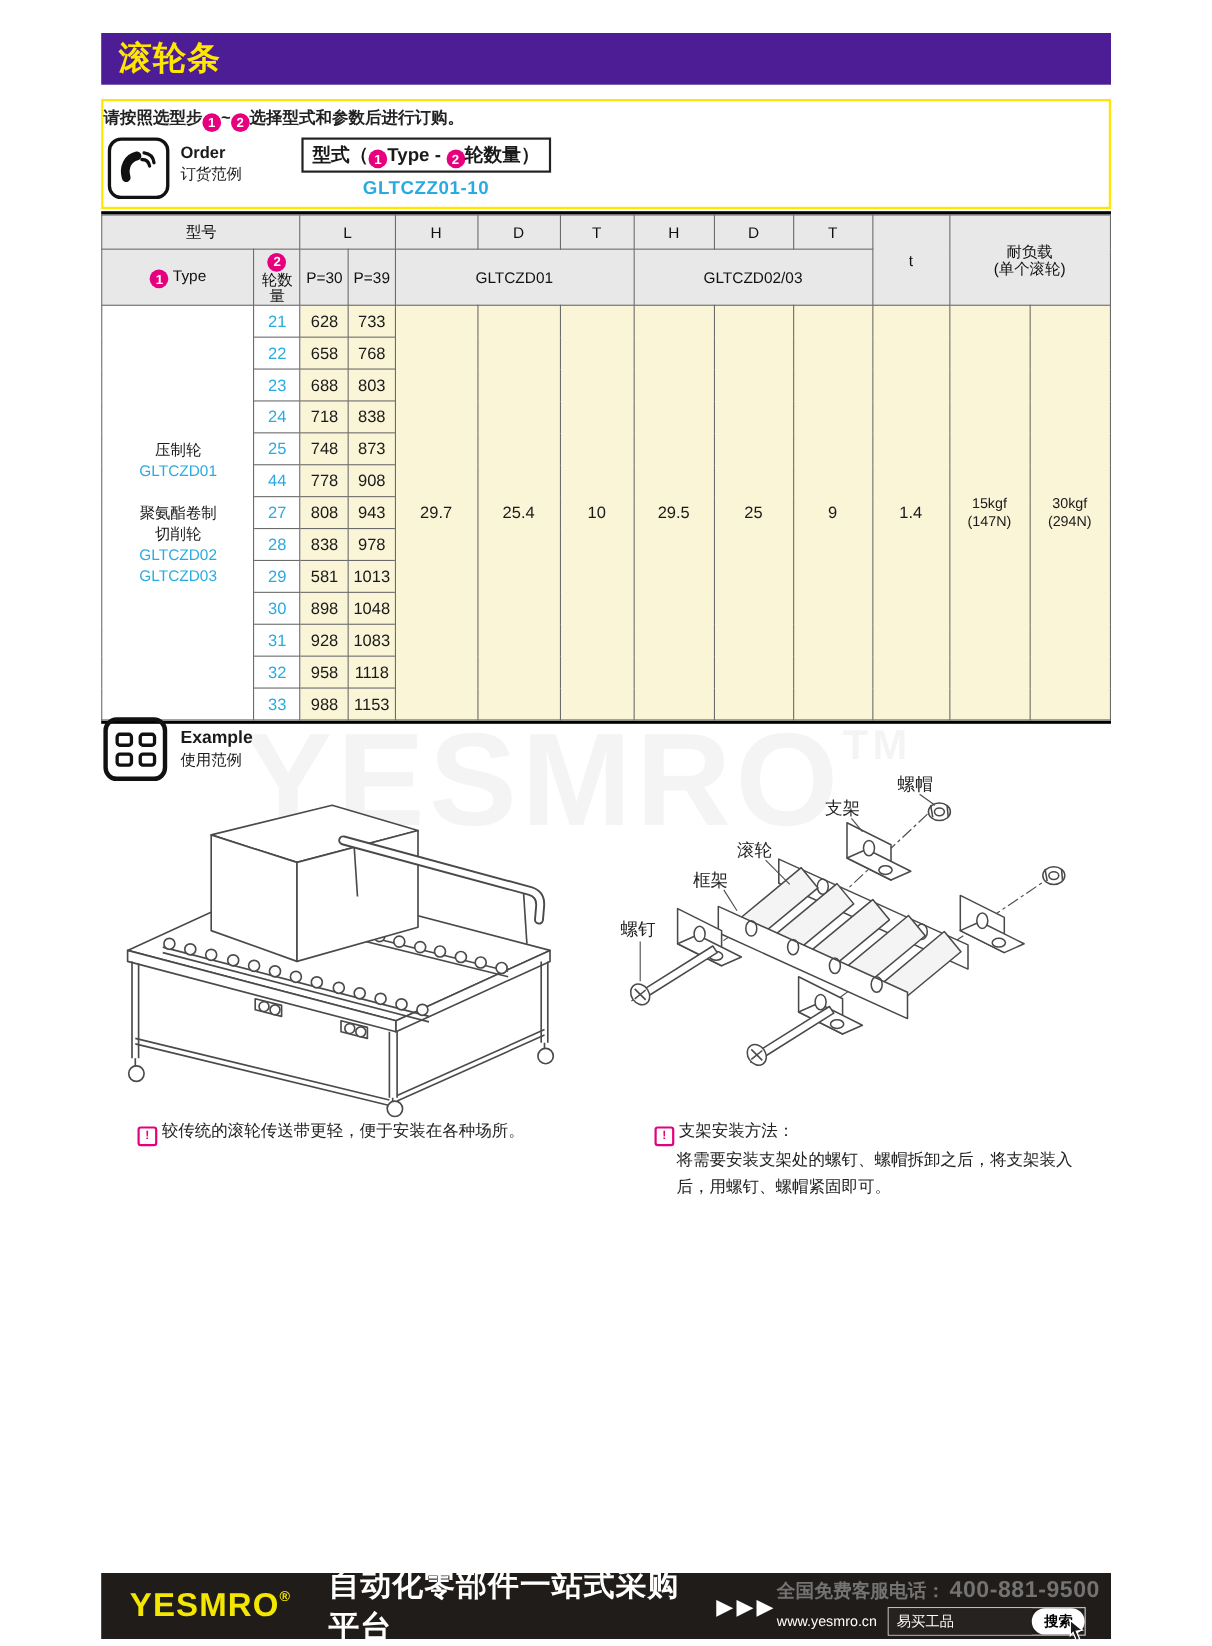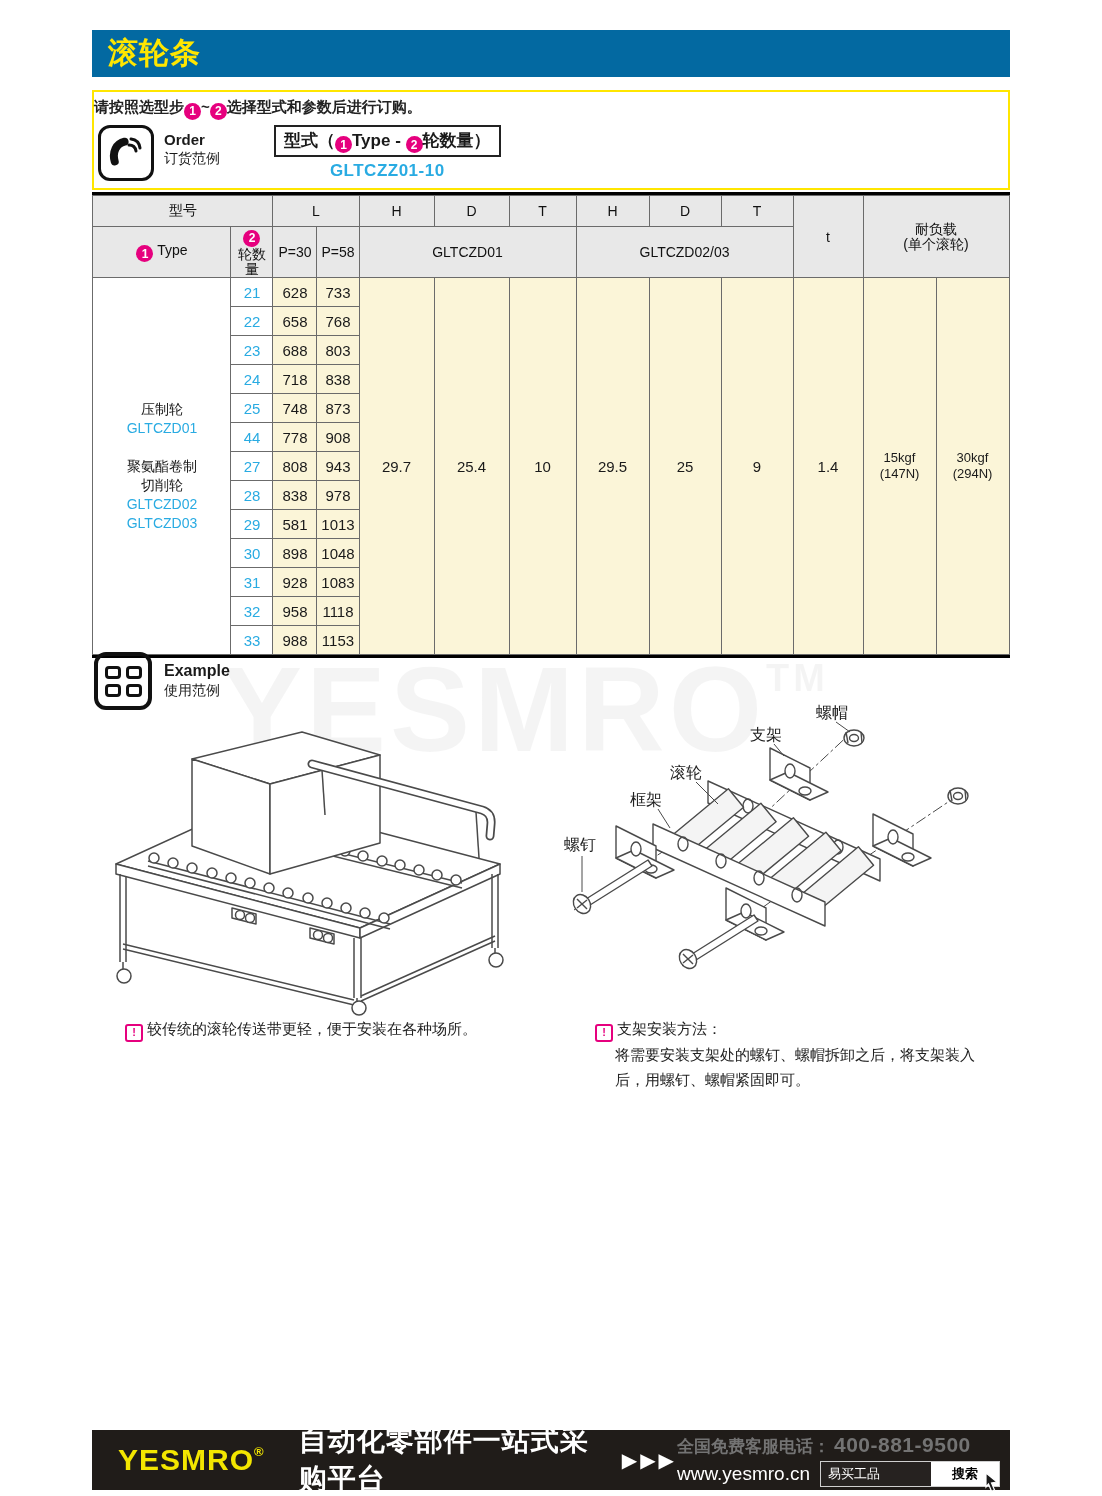--- a/index.html
+++ b/index.html
@@ -1,21 +1,21 @@
 <!DOCTYPE html>
 <html><head>
 <meta charset="utf-8">
 <style>
   html,body{margin:0;padding:0;}
   .page{position:relative;width:1102px;height:1496px;background:#fff;
         font-family:"Liberation Sans","DejaVu Sans",sans-serif;overflow:hidden;color:#1a1a1a;}
   .content{position:absolute;left:92px;top:0;width:918px;height:100%;}
 
   
-  .title-bar{position:absolute;left:0;top:30px;width:918px;height:47px;background:#0369a1;
+  .title-bar{position:absolute;left:0;top:30px;width:918px;height:47px;background:#4c1d95;
              display:flex;align-items:center;}
   .title-cn{color:#ffe600;font-size:30px;font-weight:bold;margin-left:16px;letter-spacing:1px;}
   .title-sub{color:#fff;font-size:25px;font-weight:bold;margin-left:38px;letter-spacing:0.5px;}
 
   
   .order-box{position:absolute;left:0;top:90px;width:914px;height:84px;border:2px solid #ffe600;
              padding:6px 0;box-sizing:content-box;}
   .order-line1{font-size:15px;font-weight:bold;color:#222;}
   .badge{display:inline-flex;width:17px;height:17px;border-radius:50%;background:#e6007e;color:#fff;
          font-size:12px;font-weight:bold;align-items:center;justify-content:center;vertical-align:-3px;}
@@ -73,25 +73,25 @@
   .footer{position:absolute;left:0;top:1430px;width:918px;height:60px;background:#201c19;
           display:flex;align-items:center;}
   .logo{color:#f3e600;font-size:30px;font-weight:bold;margin-left:26px;letter-spacing:1px;}
   .logo sup{font-size:13px;vertical-align:14px;}
   .tagline{color:#fff;font-size:28px;font-weight:bold;margin-left:34px;letter-spacing:1px;}
   .arrows{color:#fff;font-size:20px;margin-left:22px;letter-spacing:3px;}
   .footer-right{margin-left:auto;margin-right:10px;text-align:left;}
   .phone-line{color:#737373;font-size:17px;font-weight:bold;white-space:nowrap;}
   .phone-num{font-size:21px;margin-left:4px;letter-spacing:0.5px;}
   .site-line{display:flex;align-items:center;margin-top:3px;}
-  .site{color:#fff;font-size:19px;}
+  .site{color:#fff;font-size:13px;}
   .search-box{display:flex;margin-left:10px;border:1px solid #cfcfcf;height:24px;width:178px;position:relative;}
   .search-input{flex:1;color:#fff;font-size:13px;line-height:24px;padding-left:7px;background:#262220;}
-  .search-btn{width:68px;background:#fff;color:#000;font-size:13px;font-weight:bold;line-height:24px;
-              text-align:center;position:relative;}
+  .search-btn{width:48px;background:#fff;color:#000;font-size:13px;font-weight:bold;line-height:24px;
+              text-align:center;position:relative;border-radius:12px;}
   .cursor{position:absolute;right:-2px;bottom:-6px;}
 </style>
 </head>
 <body>
 
 <div class="page">
  <div class="content">
 
   <div class="title-bar">
     <span class="title-cn">滚轮条</span>
@@ -152,21 +152,21 @@
         <th rowspan="2">t</th>
         <th colspan="2" rowspan="2" class="hdr-small">
           <div>耐负载</div>
           <div>(单个滚轮)</div>
         </th>
       </tr>
       <tr>
         <th><span class="badge">1</span> <span>Type</span></th>
         <th class="hdr-small"><span class="badge">2</span><div>轮数量</div></th>
         <th>P=30</th>
-        <th>P=58</th>
+        <th>P=39</th>
         <th colspan="3">GLTCZD01</th>
         <th colspan="3">GLTCZD02/03</th>
       </tr>
     </thead>
     <tbody>
       <tr>
         <td rowspan="13" class="type-cell">
           <div>压制轮</div>
           <div class="code">GLTCZD01</div>
           <div style="height:19px"></div>

